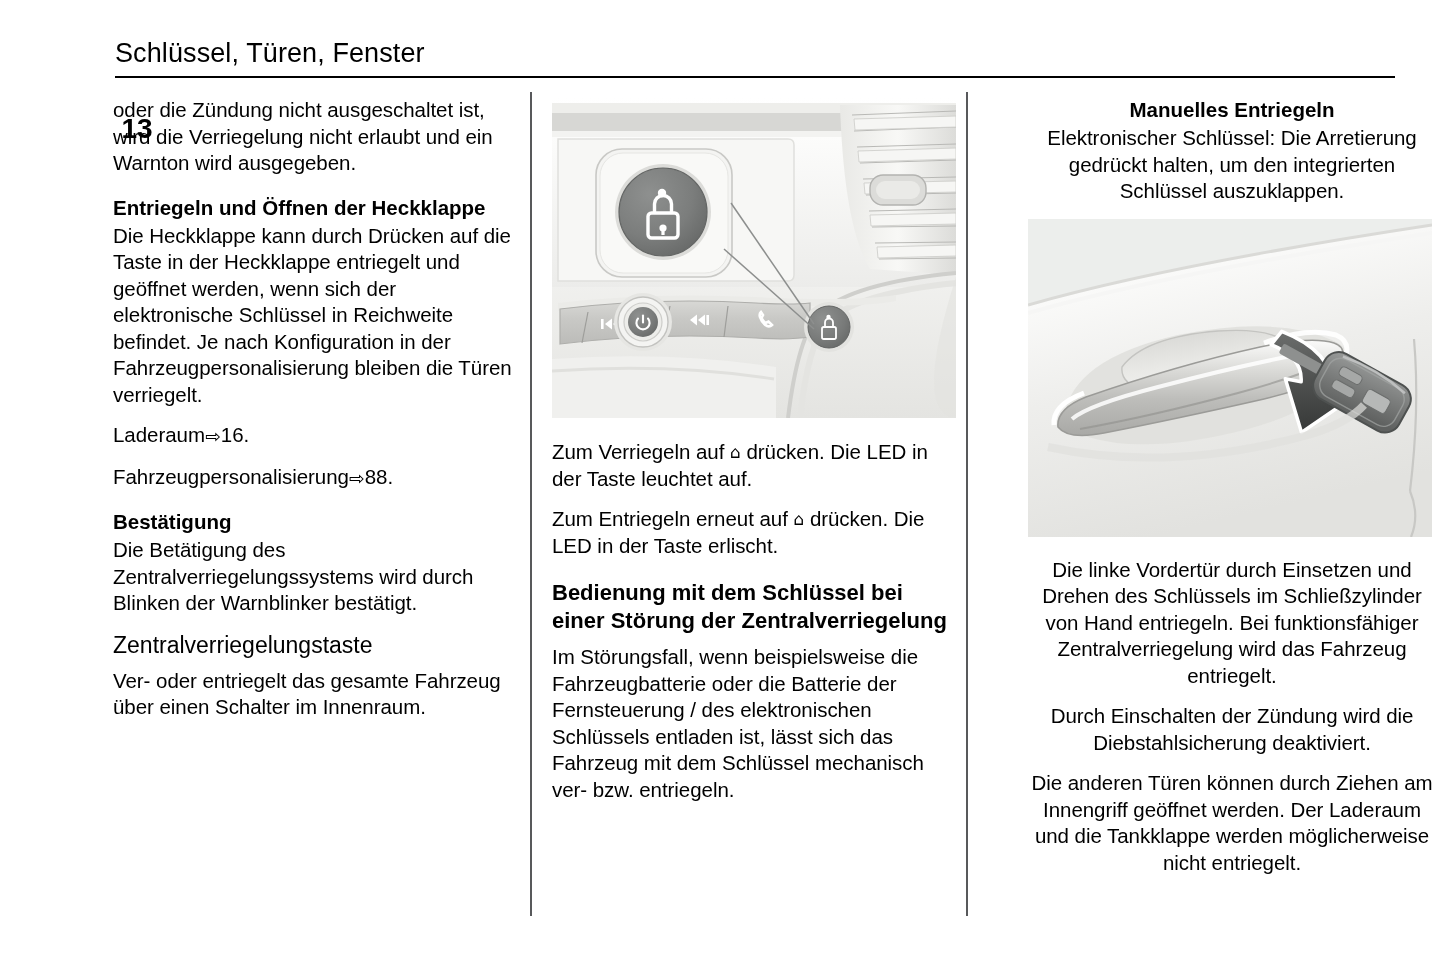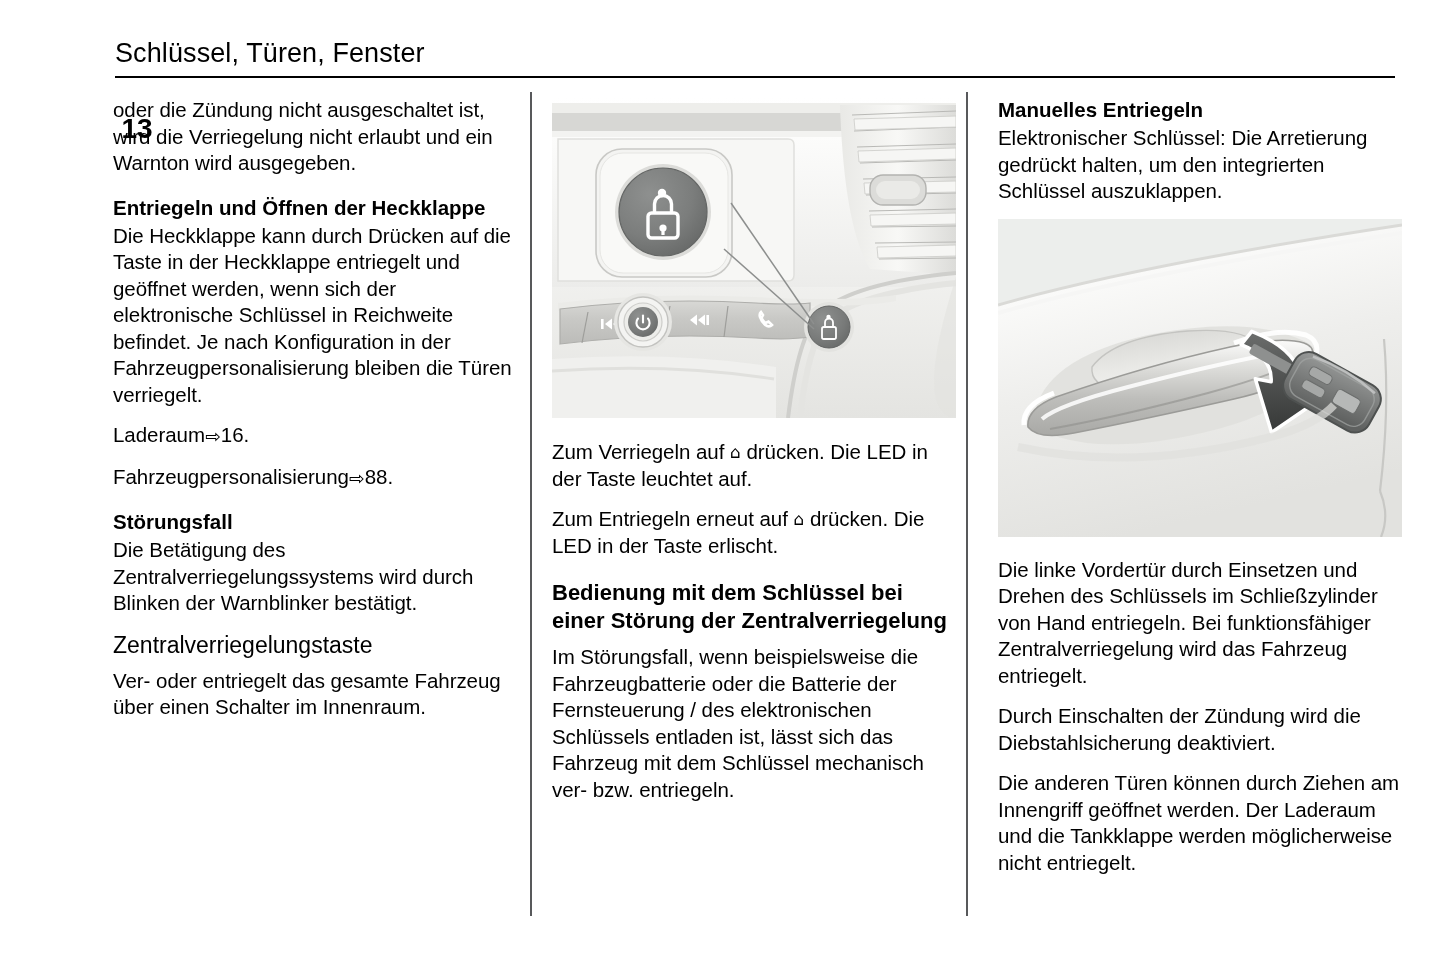--- a/index.html
+++ b/index.html
@@ -50,21 +50,21 @@
   }
 
   
   .column {
     position: absolute;
     top: 97px;
     width: 408px;
   }
   #col-left   { left: 113px; }
   #col-center { left: 552px; }
-  #col-right  { left: 998px; }
+  #col-right  { left: 1028px; text-align: center; }
 
   .vrule {
     position: absolute;
     top: 92px;
     width: 2px;
     height: 824px;
     background: #58595b;
   }
   #vrule-1 { left: 530px; }
   #vrule-2 { left: 966px; }
@@ -145,21 +145,21 @@
   <p class="body" style="margin-top:2px;">Die Heckklappe kann durch Drücken auf die Taste in der Heckklappe entriegelt und geöffnet werden, wenn sich der elektronische Schlüssel in Reichweite befindet. Je nach Konfiguration in der Fahrzeugpersonalisierung bleiben die Türen verriegelt.</p>
 
   <p class="body">
     <span>Laderaum</span><span class="ref-arrow">⇨</span><span>16.</span>
   </p>
 
   <p class="body">
     <span>Fahrzeugpersonalisierung</span><span class="ref-arrow">⇨</span><span>88.</span>
   </p>
 
-  <h3 class="h-minor">Störungsfall</h3>
+  <h3 class="h-minor">Bestätigung</h3>
 
   <p class="body" style="margin-top:2px;">Die Betätigung des Zentralverriegelungssystems wird durch Blinken der Warnblinker bestätigt.</p>
 
   <h2 class="h-major">Zentralverriegelungstaste</h2>
 
   <p class="body">Ver- oder entriegelt das gesamte Fahrzeug über einen Schalter im Innenraum.</p>
 </div>
 
 <div class="column" id="col-center">
 

